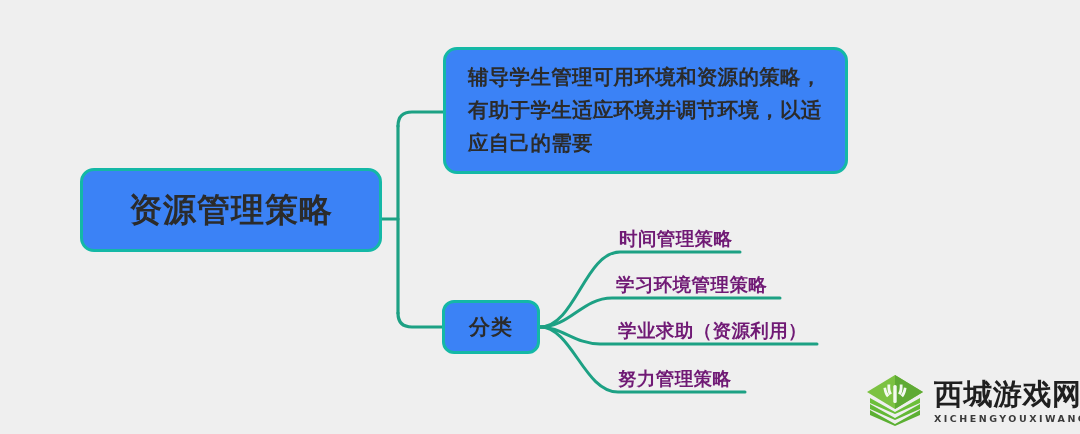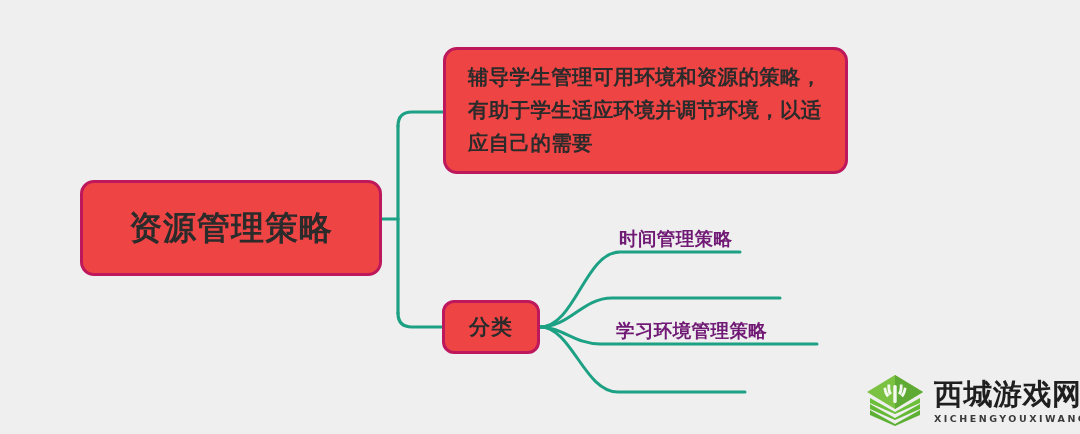--- a/index.html
+++ b/index.html
@@ -26,33 +26,33 @@
     top: 0;
     width: 1080px;
     height: 434px;
     pointer-events: none;
   }
 
   
   .node {
     position: absolute;
     box-sizing: border-box;
-    background: #ef4444;
-    border: 3px solid #be185d;
+    background: #3b82f6;
+    border: 3px solid #14b8a6;
     border-radius: 14px;
     display: flex;
     align-items: center;
     color: #2b2b2b;
     z-index: 3;
   }
   .node-root {
     left: 80px;
-    top: 180px;
+    top: 168px;
     width: 302px;
-    height: 96px;
+    height: 84px;
     justify-content: center;
     font-size: 33px;
     font-weight: bold;
     letter-spacing: 1px;
     text-align: center;
   }
   .node-desc {
     left: 443px;
     top: 47px;
     width: 405px;
@@ -82,21 +82,21 @@
   .leaf {
     position: absolute;
     font-size: 18.5px;
     font-weight: bold;
     color: #701a75;
     white-space: nowrap;
     letter-spacing: 0.4px;
     z-index: 3;
   }
   .leaf-0 { left: 619px; top: 226px; }
-  .leaf-1 { left: 616px; top: 272px; margin-top: 46px; }
+  .leaf-1 { left: 616px; top: 272px; }
   .leaf-2 { left: 618px; top: 318px; }
   .leaf-3 { left: 618px; top: 366px; }
 
   
   #watermark {
     position: absolute;
     left: 866px;
     top: 374px;
     width: 206px;
     height: 56px;
@@ -166,20 +166,26 @@
 
   <div class="node node-branch">
     <span class="node-label">分类</span>
   </div>
 
   <div class="leaf leaf-0">
     <span>时间管理策略</span>
   </div>
   <div class="leaf leaf-1">
     <span>学习环境管理策略</span>
+  </div>
+  <div class="leaf leaf-2">
+    <span>学业求助（资源利用）</span>
+  </div>
+  <div class="leaf leaf-3">
+    <span>努力管理策略</span>
   </div>
 
   <div id="watermark">
     <svg class="wm-logo" viewBox="0 0 58 52">
 
       <path d="M4 36 L29 50 L54 36 L54 41 L29 52 L4 41 Z" fill="#5cb033"></path>
       <path d="M4 30 L29 44 L54 30 L54 35 L29 46 L4 35 Z" fill="#63b836"></path>
       <path d="M4 24 L29 38 L54 24 L54 29 L29 40 L4 29 Z" fill="#6cbf39"></path>
 
       <path d="M29 1 L57 18 L29 35 L1 18 Z" fill="#7cc242"></path>

